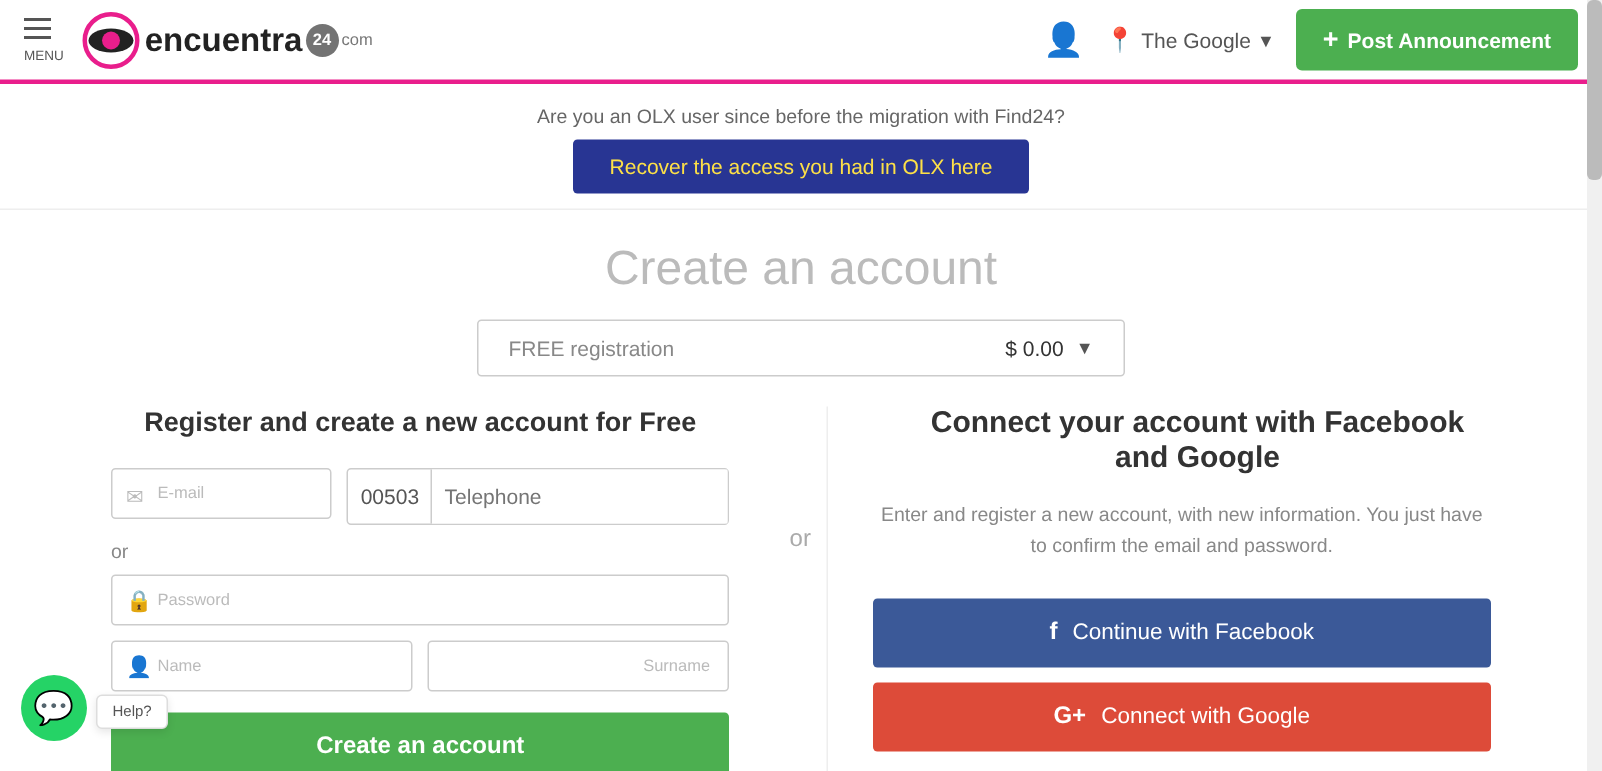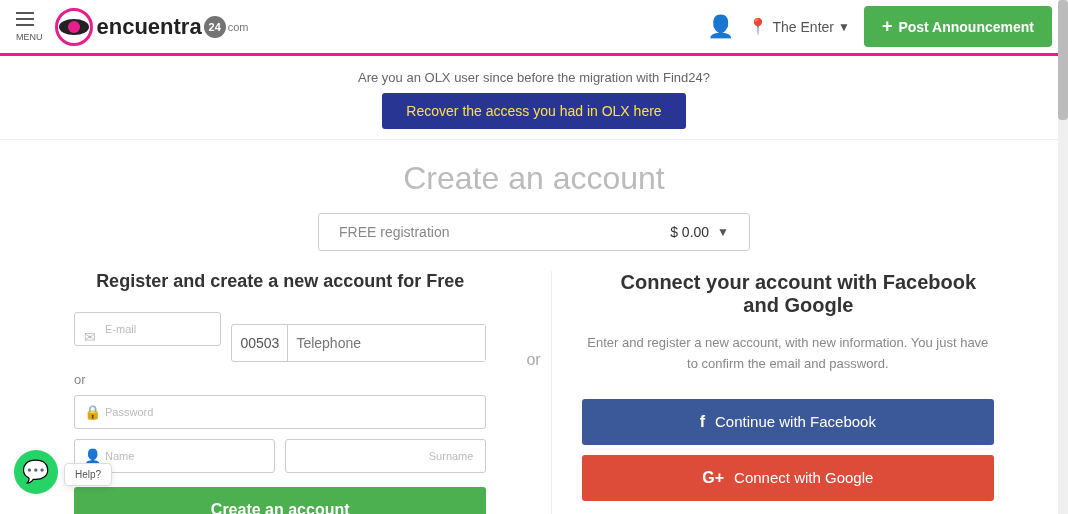--- a/index.html
+++ b/index.html
@@ -97,21 +97,21 @@
       width: 100%; border: 1px solid #ccc; border-radius: 3px;
       padding: 10px 12px; font-size: 11px; color: #333; outline: none;
     }
     .form-input::placeholder { color: #bbb; }
     .input-with-icon { position: relative; flex: 1; }
     .input-with-icon .icon-left {
       position: absolute; left: 10px; top: 50%; transform: translateY(-50%);
       color: #bbb; font-size: 14px;
     }
     .input-with-icon input { padding-left: 30px; }
-    .phone-input-wrap { display: flex; align-items: center; border: 1px solid #ccc; border-radius: 3px; flex: 1; margin-top: 12px; }
+    .phone-input-wrap { display: flex; align-items: center; border: 1px solid #ccc; border-radius: 3px; flex: 1; }
     .phone-prefix {
       padding: 10px 8px; color: #555; font-size: 14px; border-right: 1px solid #ccc;
       white-space: nowrap;
     }
     .phone-input { border: none; padding: 10px 8px; font-size: 14px; color: #bbb; outline: none; flex: 1; }
     .or-text { font-size: 13px; color: #888; margin: 6px 0 8px; }
     .name-row { display: flex; gap: 10px; margin-bottom: 10px; }
     .create-btn {
       width: 100%; background: #4caf50; color: #fff; border: none; border-radius: 3px;
       padding: 14px; font-size: 16px; cursor: pointer; font-weight: bold; margin-top: 4px;
@@ -173,21 +173,21 @@
       </div>
     </div>
     <span class="logo-text">encuentra</span>
       <span class="logo-24">24</span>
       <span class="logo-com">com</span>
   </div>
   <div class="navbar-spacer"></div>
   <div class="navbar-user-icon">👤</div>
   <div class="navbar-location">
     <span class="pin-icon">📍</span>
-    <span>The Enter</span>
+    <span>The Google</span>
     <span class="chevron">▼</span>
   </div>
   <button class="navbar-post-btn">
     <span class="plus">+</span>
     <span>Post Announcement</span>
   </button>
 </nav>
 
 <div class="olx-banner">
   <div class="olx-banner-text">Are you an OLX user since before the migration with Find24?</div>

